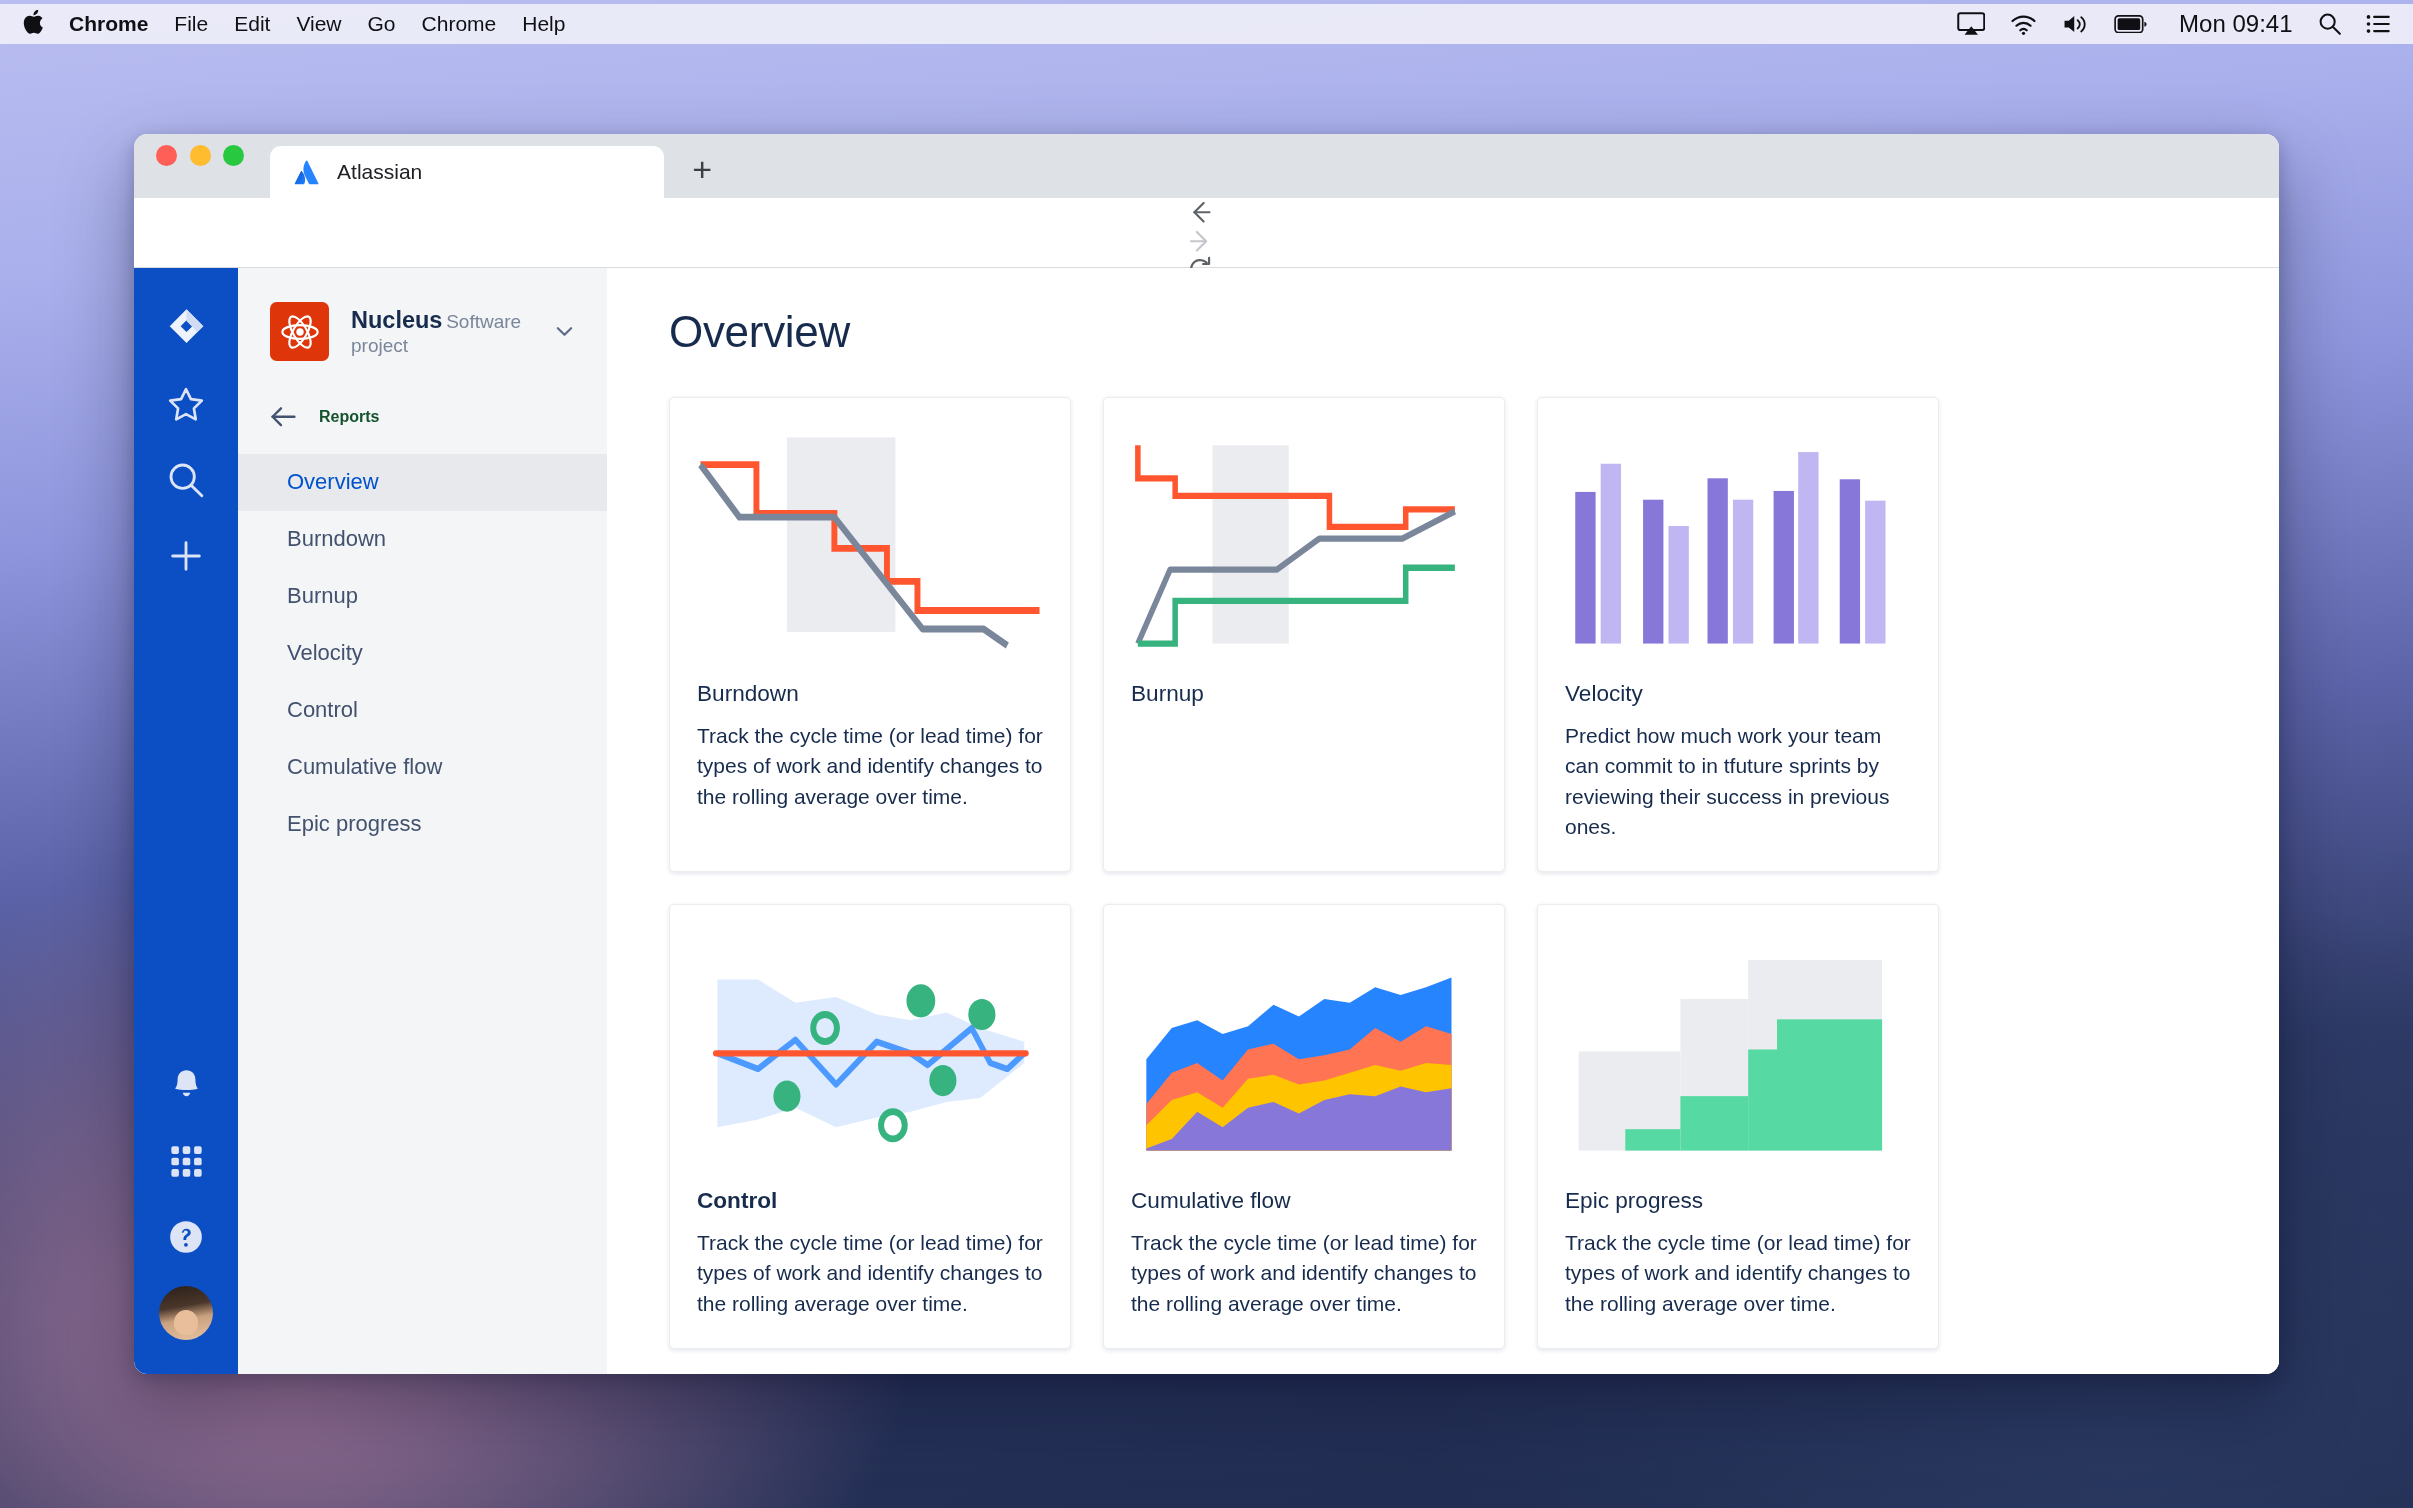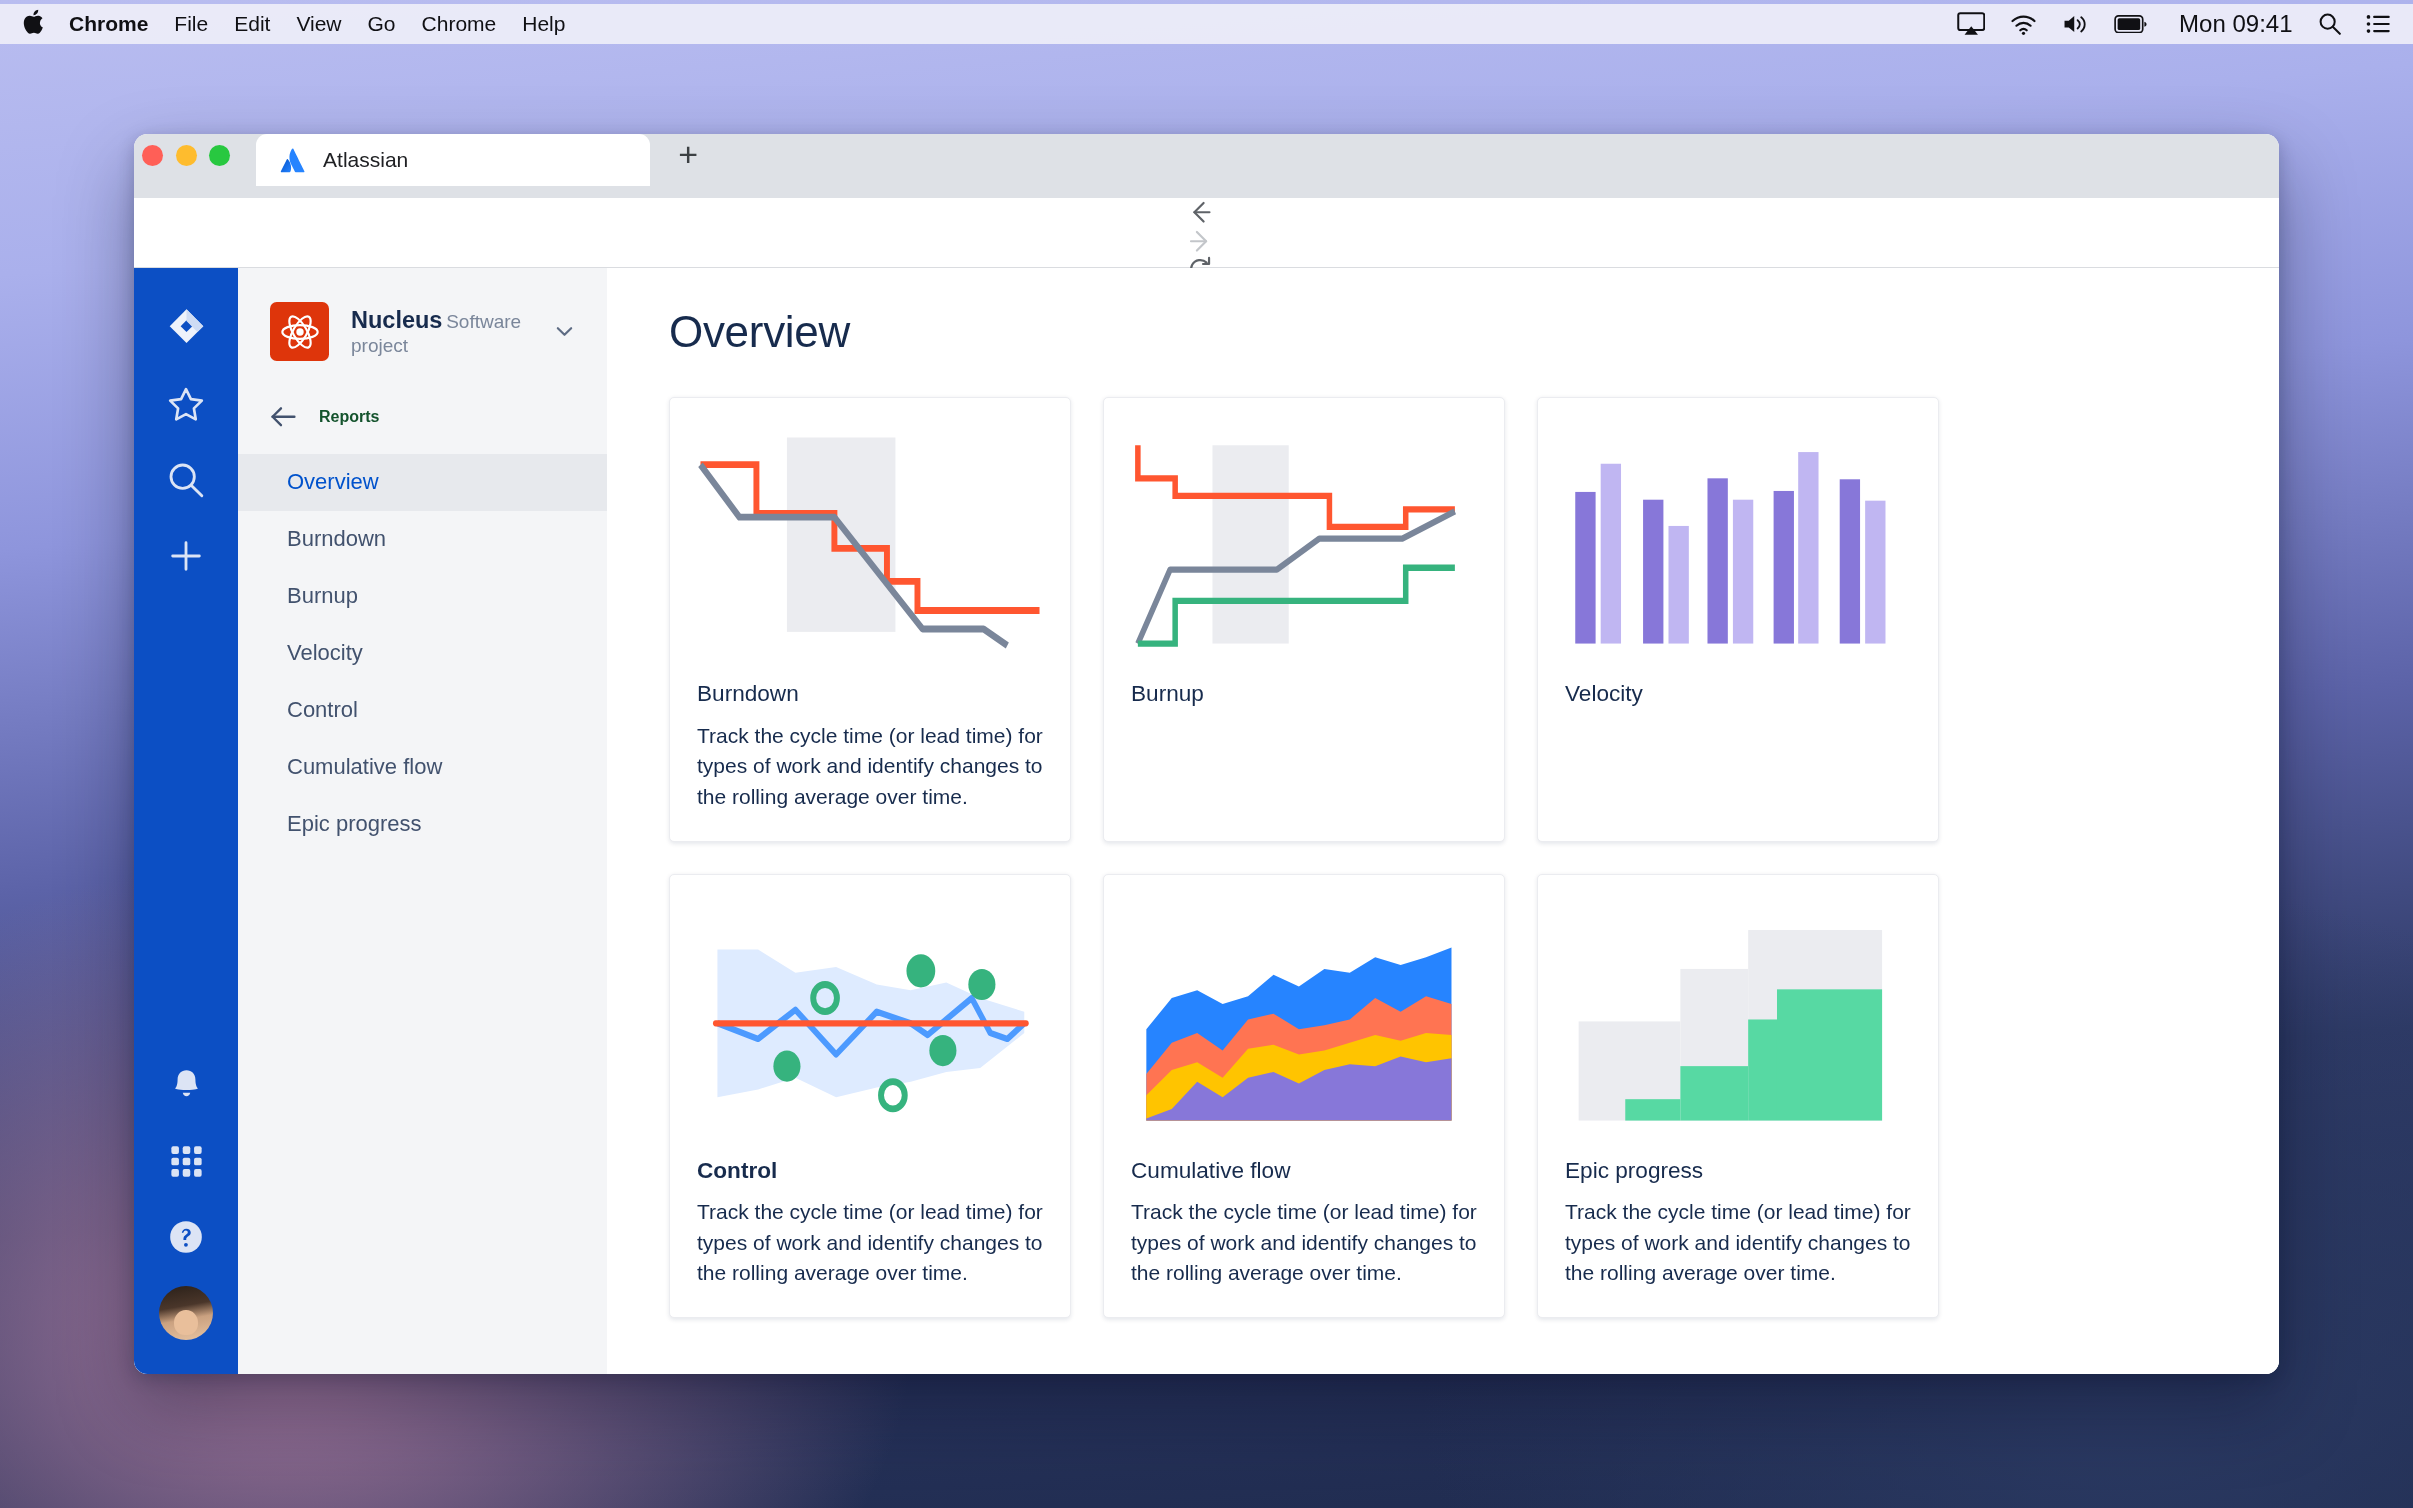--- a/index.html
+++ b/index.html
@@ -38,21 +38,21 @@
     left: 134px; top: 134px;
     width: 2145px; height: 1240px;
     background: #fff;
     border-radius: 13.4px;
     box-shadow: 0 34px 75px rgba(10,14,40,0.38), 0 5px 17px rgba(10,14,40,0.22);
     overflow: hidden;
     z-index: 30;
   }
   .tabstrip {
     height: 64px; background: #dee1e6;
-    display: flex; padding-left: 8px;
+    display: flex; align-items: flex-end; padding-left: 22px;
   }
   .traffic { display: flex; align-items: center; height: 64px; gap: 12.6px; padding-bottom: 22px; }
   .dot { width: 21px; height: 21px; border-radius: 50%; }
   .dot.r { background: #ff5f57; }
   .dot.y { background: #febc2e; }
   .dot.g { background: #28c840; }
   .tab {
     margin-left: 26px;
     width: 394px; height: 52px;
     background: #fff;
@@ -450,20 +450,21 @@
                 <rect x="174" y="60" width="24" height="170" fill="#8777d9"></rect>
                 <rect x="204" y="82" width="24" height="148" fill="#c0b6f2"></rect>
                 <rect x="252" y="73" width="24" height="157" fill="#8777d9"></rect>
                 <rect x="281" y="33" width="24" height="197" fill="#c0b6f2"></rect>
                 <rect x="330" y="61" width="24" height="169" fill="#8777d9"></rect>
                 <rect x="360" y="83" width="24" height="147" fill="#c0b6f2"></rect>
               </g>
             </svg>
           </div>
           <div class="cardtitle">Velocity</div>
+          <div class="carddesc">Predict how much work your team can commit to in tfuture sprints by reviewing their success in previous ones.</div>
         </div>
 
         <div class="card">
           <div class="thumb">
             <svg viewBox="0 0 420 250" preserveAspectRatio="none">
               <path d="M30,54 L78,54 L122,78 L170,72 L218,90 L258,96 L300,88 L340,104 L392,118
                        L392,140 L340,176 L300,180 L258,190 L218,196 L170,206 L122,186 L78,198 L30,206 Z" fill="#deebff"></path>
               <polyline points="30,130 78,146 122,116 170,162 218,118 258,130 278,142 330,104 352,140 372,146 392,130" fill="none" stroke="#4c9aff" stroke-width="6.5" stroke-linejoin="round"></polyline>
               <line x1="28" y1="130" x2="394" y2="130" stroke="#ff5630" stroke-width="6.5" stroke-linecap="round"></line>
               <circle cx="112" cy="174" r="16" fill="#36b37e"></circle>

